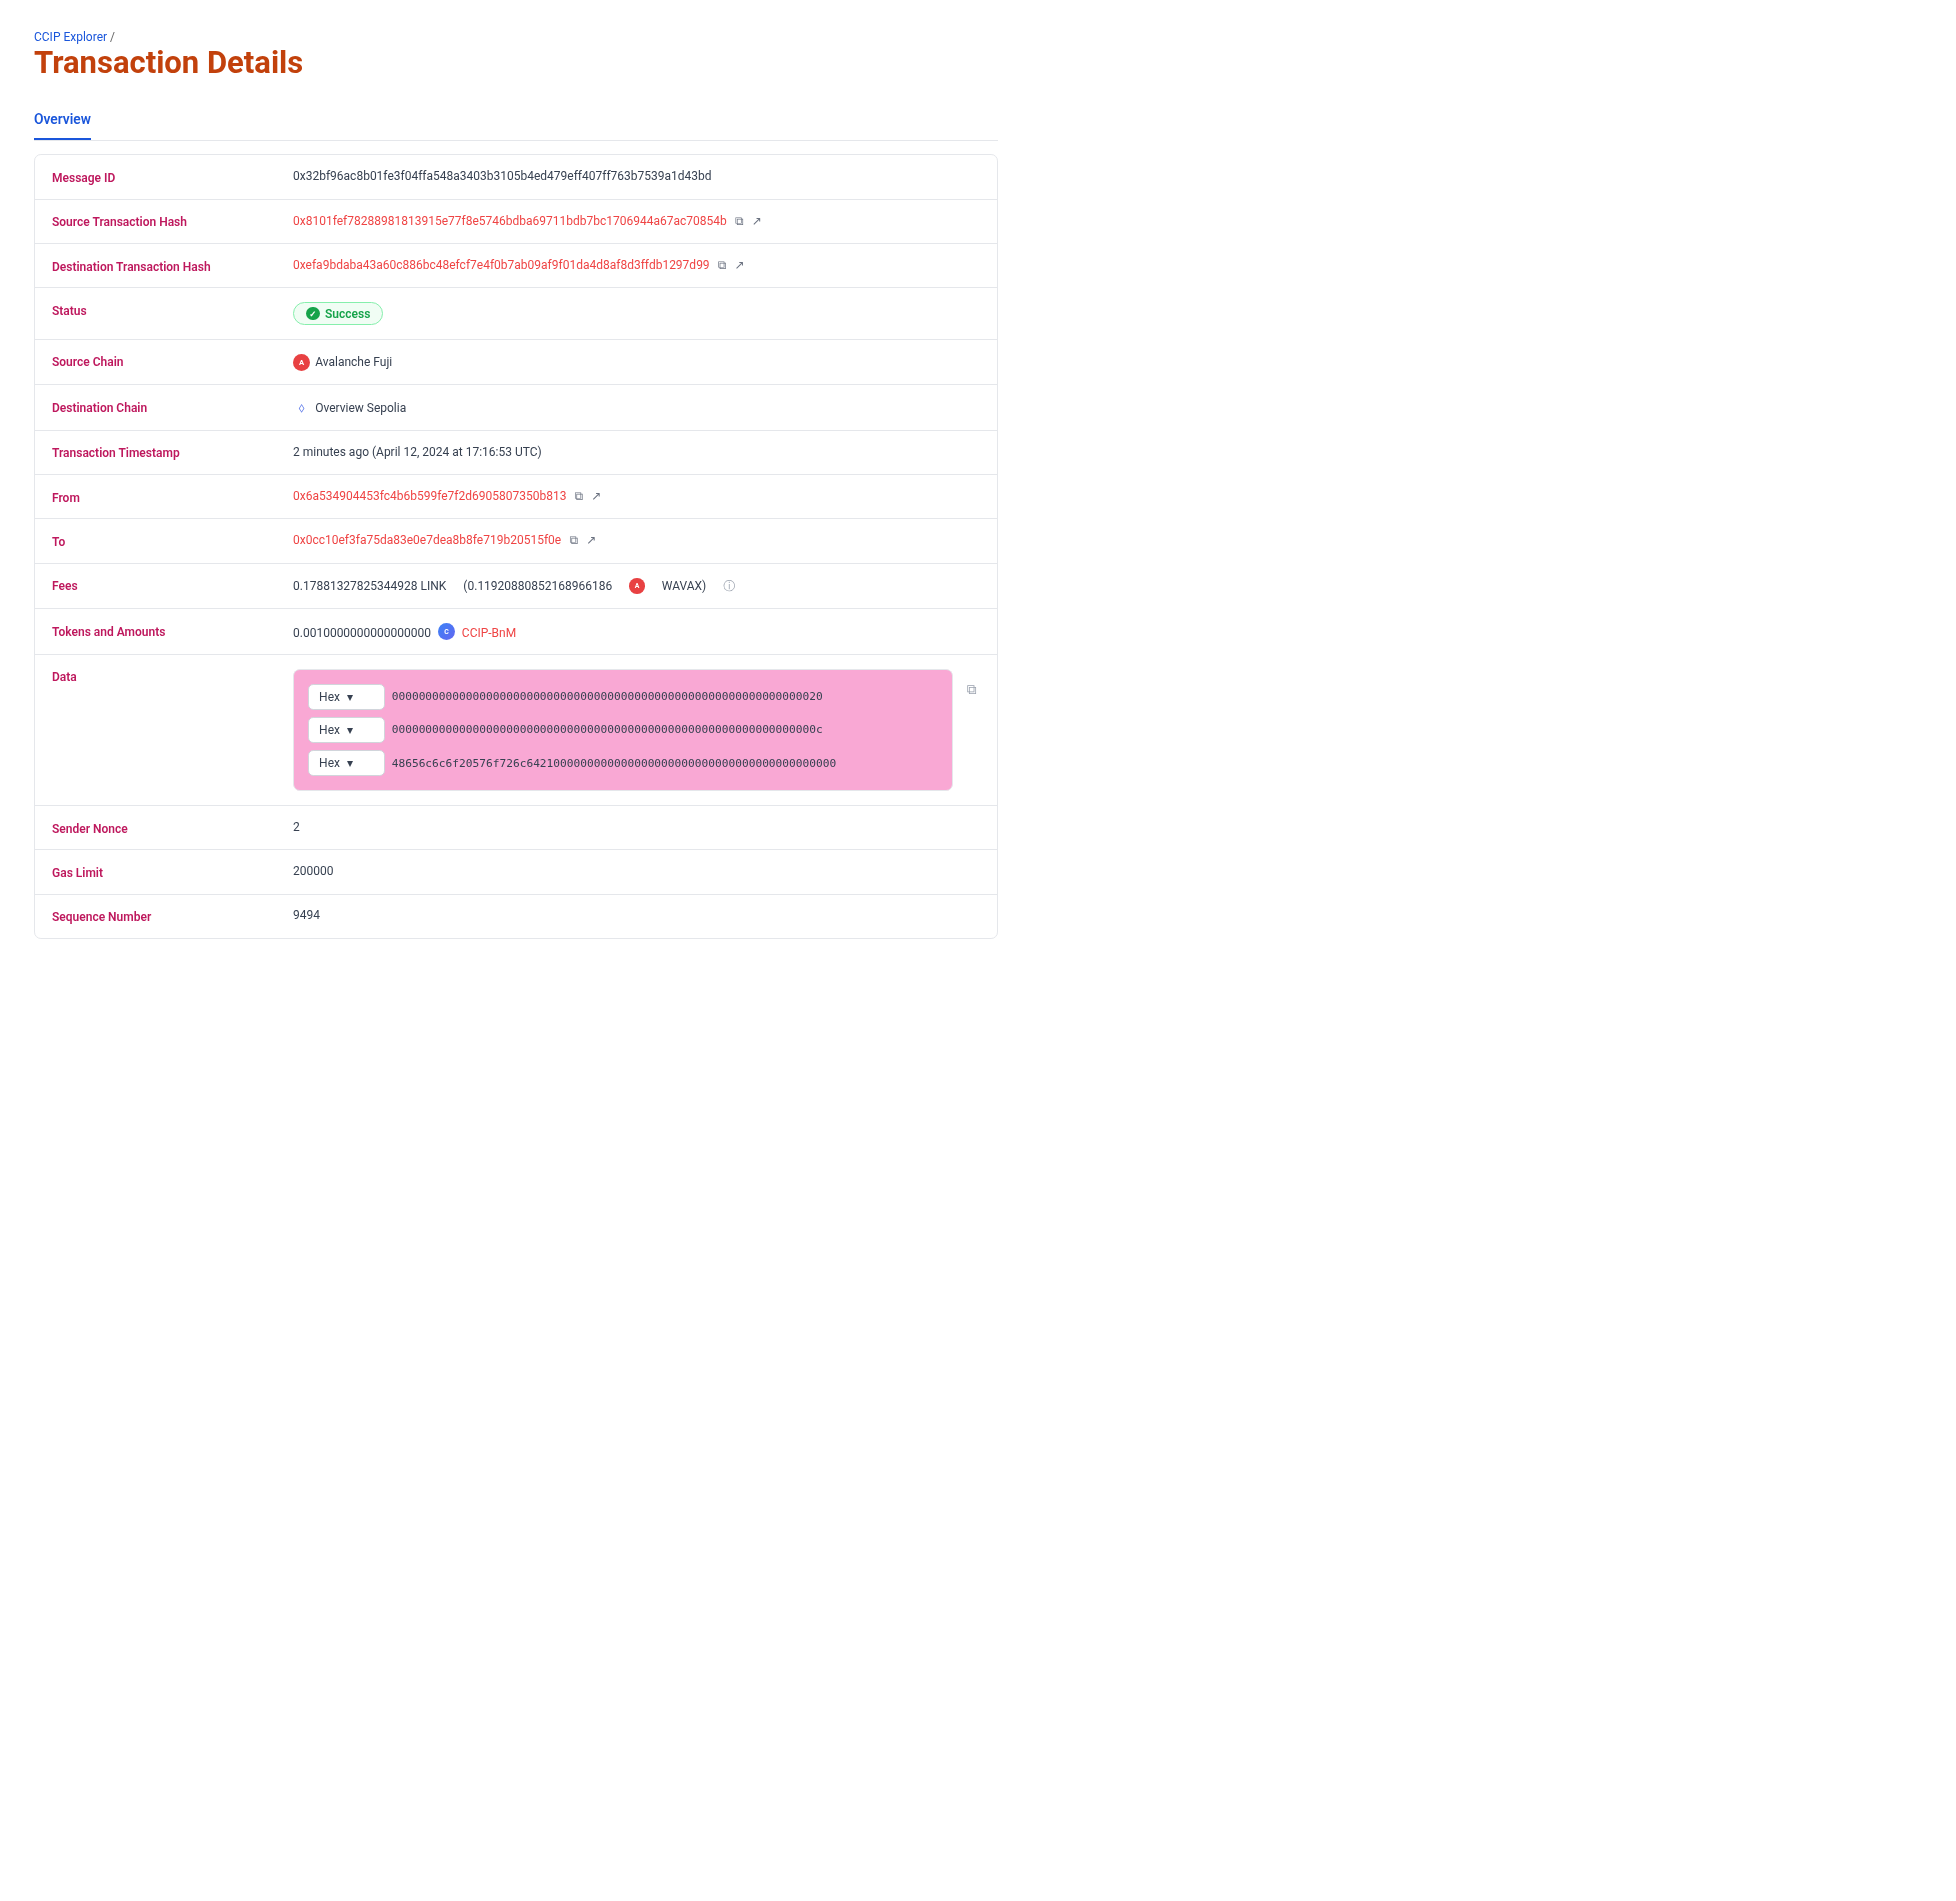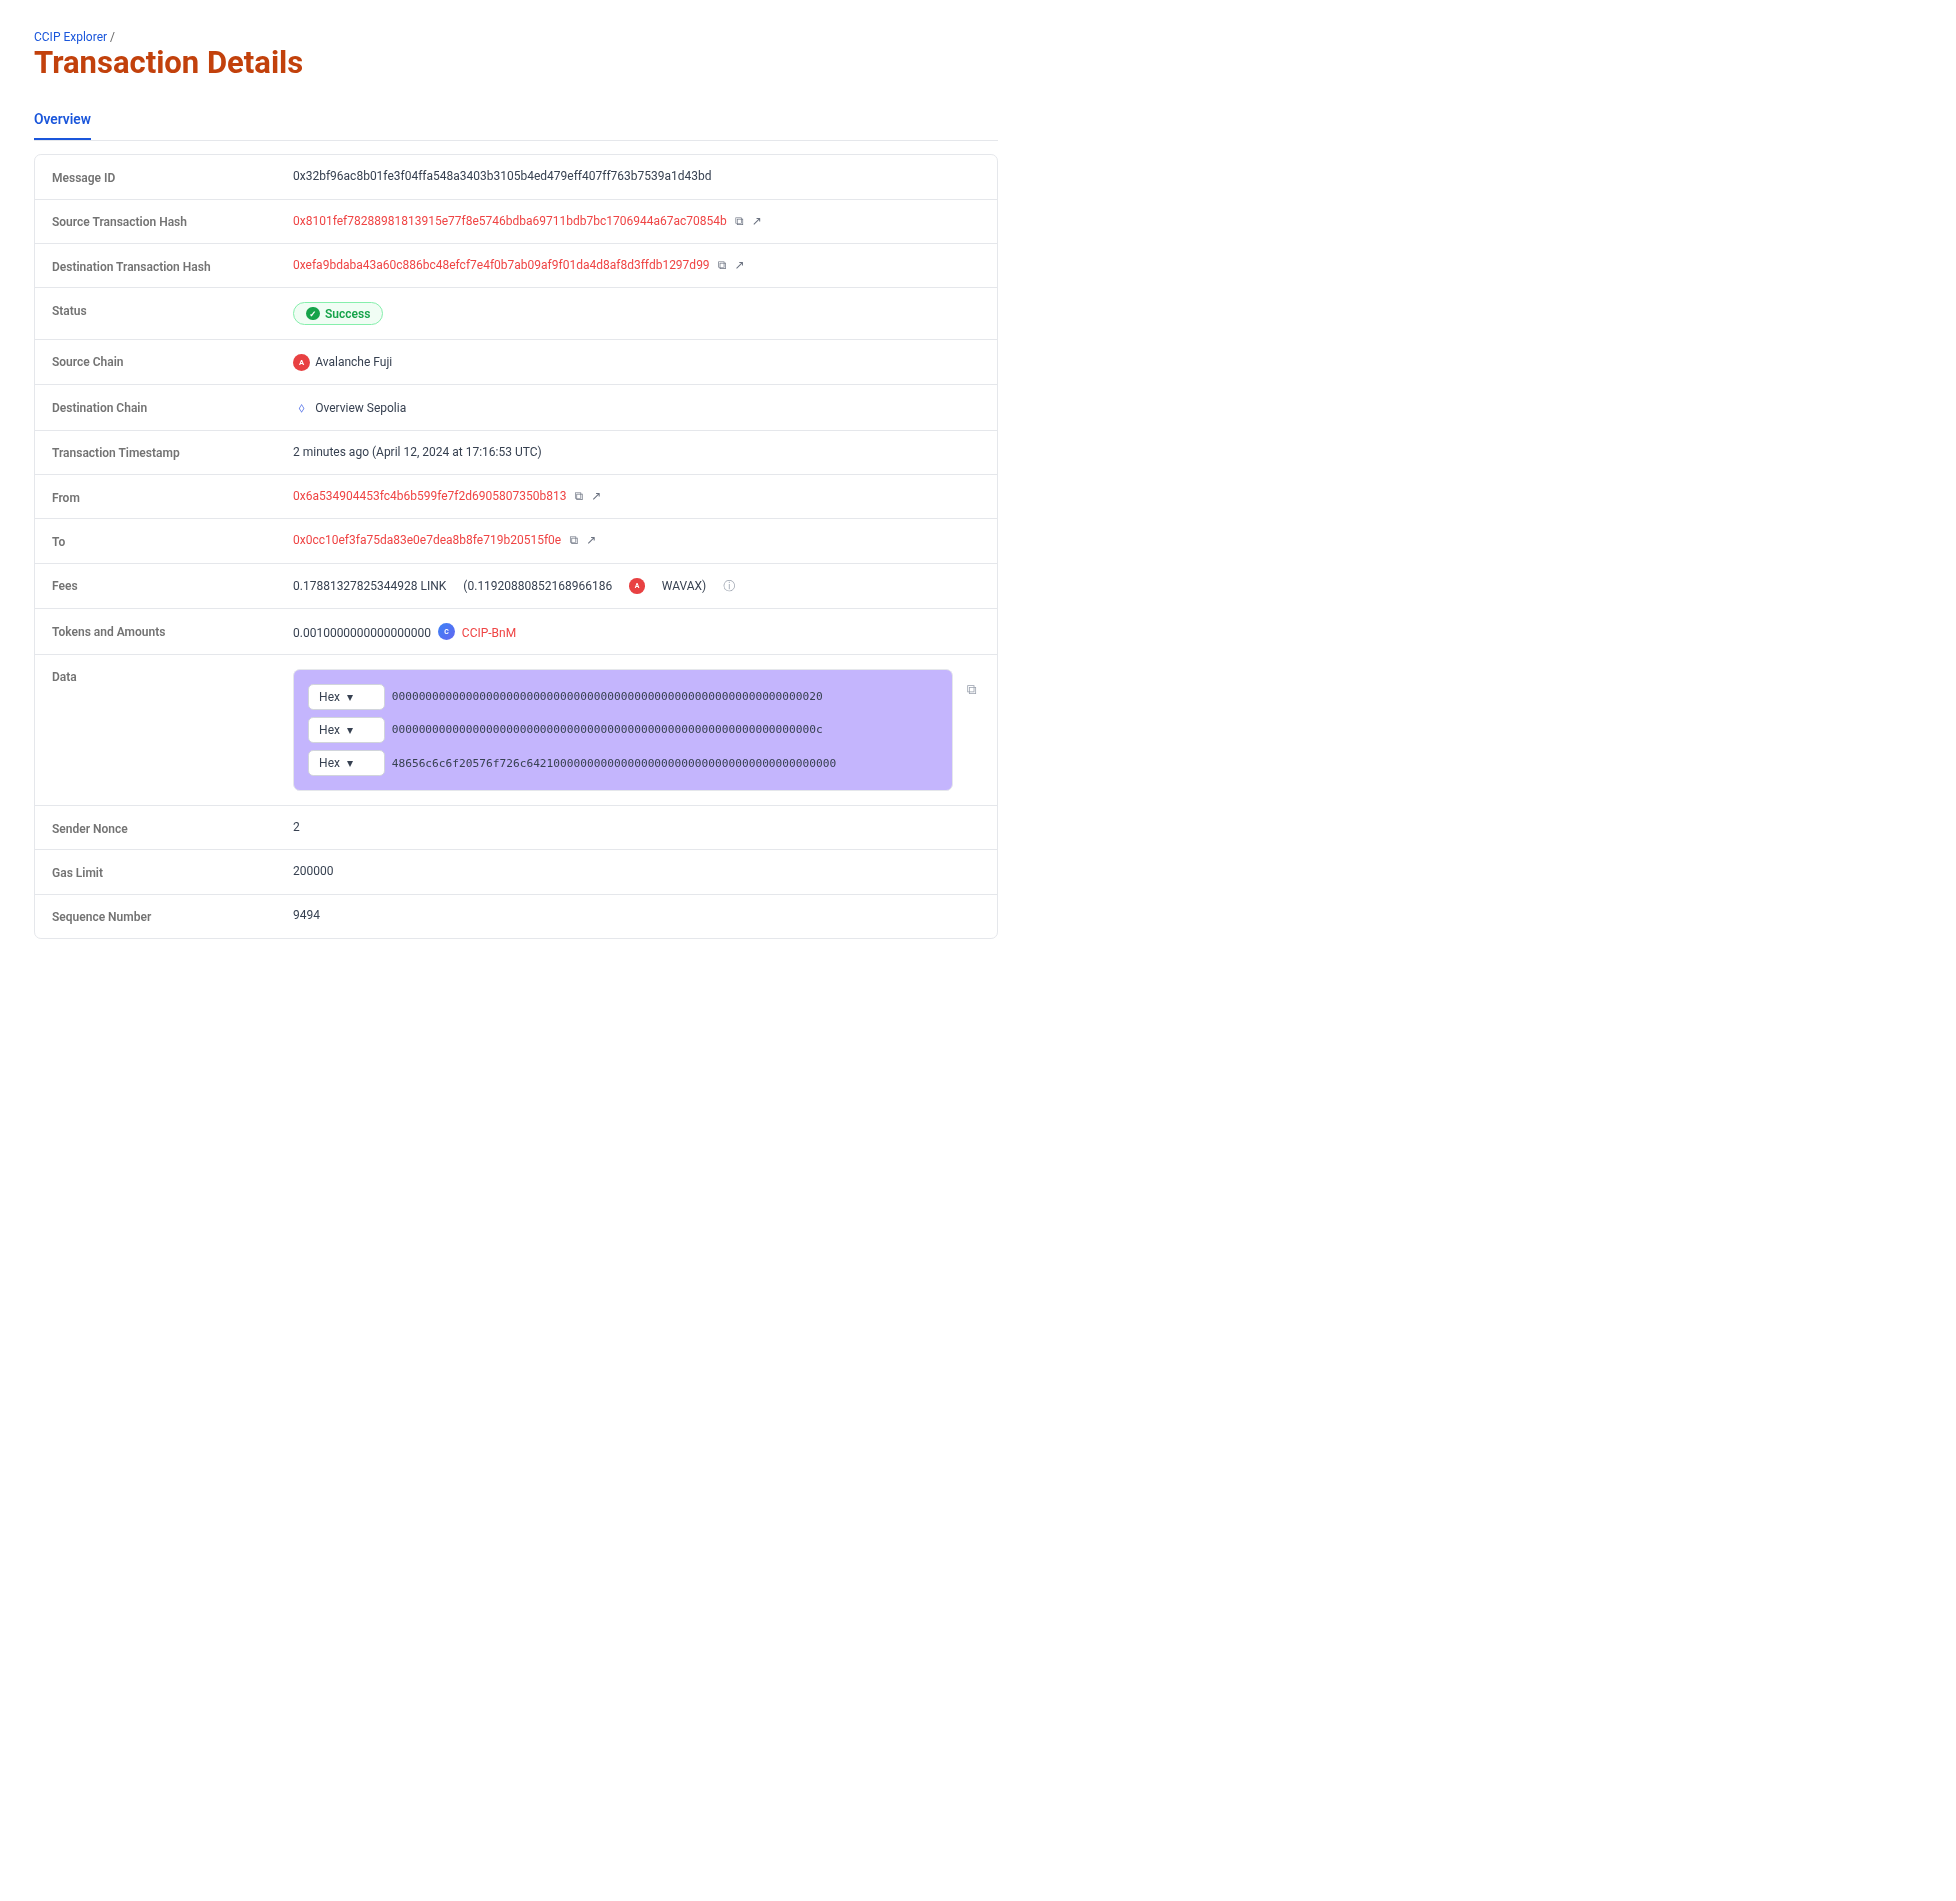--- a/index.html
+++ b/index.html
@@ -45,21 +45,21 @@
       align-items: flex-start;
     }
     .detail-row:last-child {
       border-bottom: none;
     }
     .row-label {
       width: 241px;
       min-width: 241px;
       font-size: 12px;
       font-weight: 600;
-      color: #737373;
+      color: #be185d;
       padding-top: 1.7px;
     }
     .row-value {
       flex: 1;
       font-size: 12px;
       color: #374151;
       word-break: break-all;
     }
     .link-blue {
       color: #ef4444;
@@ -197,21 +197,21 @@
       padding: 3.4px;
     }
     .data-rows-container {
       flex: 1;
       display: flex;
       flex-direction: column;
       gap: 6.9px;
       border: 0.9px solid #e5e7eb;
       border-radius: 6.9px;
       padding: 13.8px;
-      background: #c4b5fd;
+      background: #f9a8d4;
     }
   </style>
 </head>
 <body>
 
 <div>
   <span class="breadcrumb">
     <a href="#">CCIP Explorer</a>
     <span> <span>/</span></span>
   </span>

